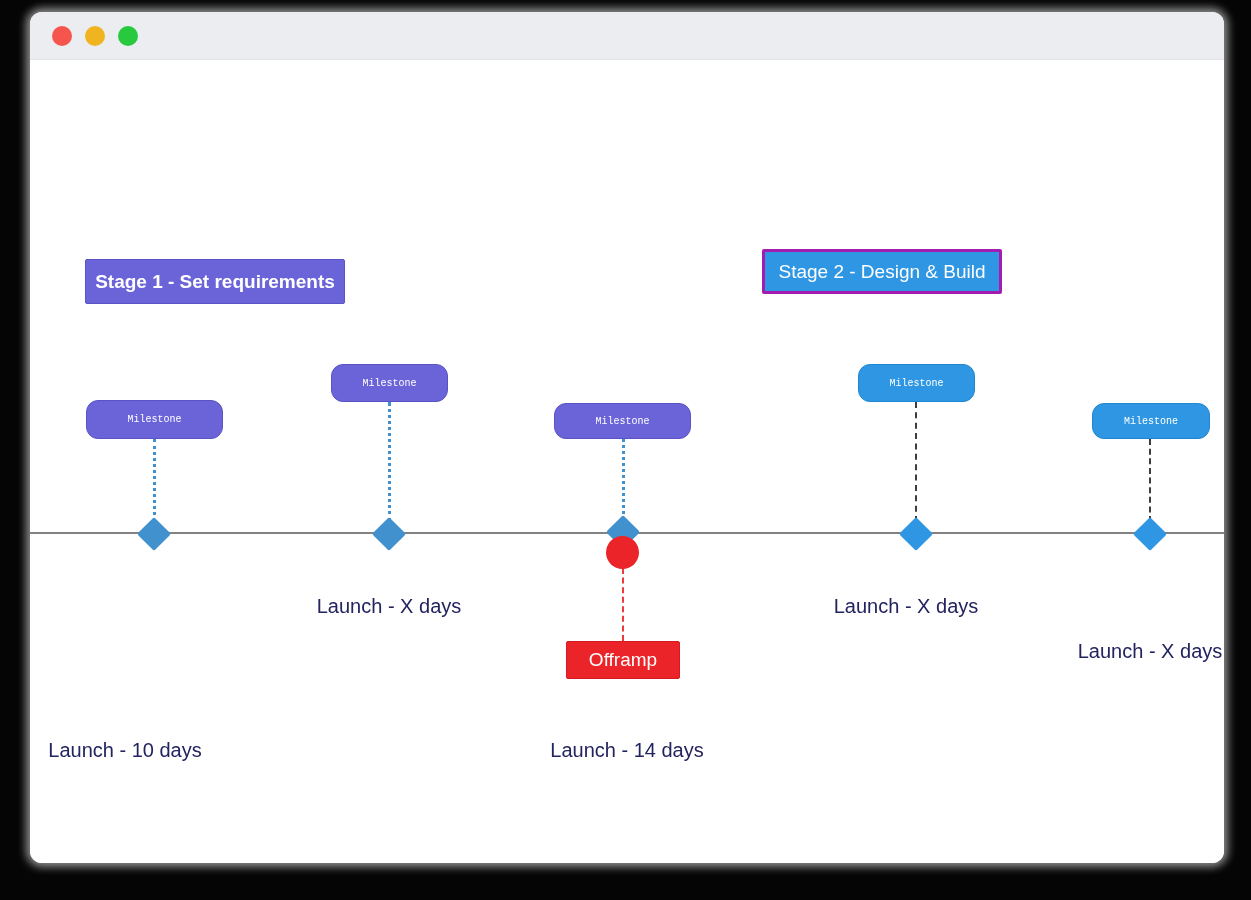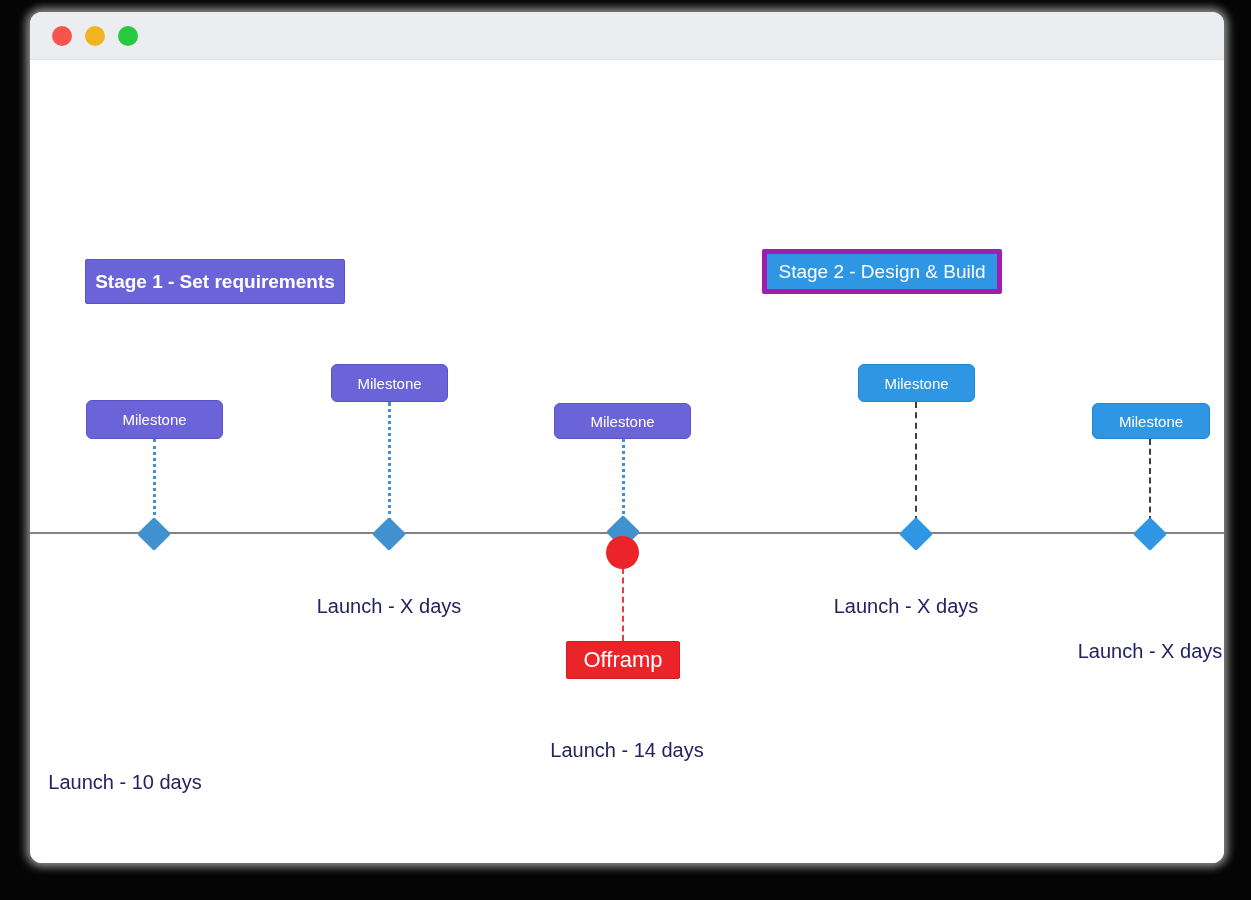--- a/index.html
+++ b/index.html
@@ -33,31 +33,31 @@
   .light.green  { background: var(--traffic_green); }
 
   .canvas { position: relative; width: 100%; height: 803px; background: #fff; }
 
   .stage {
     position: absolute; height: 45px;
     display: flex; align-items: center; justify-content: center;
     color: #fff; font-size: 19px; border-radius: 2px;
   }
   .stage.purple { background: var(--purple); border: 1px solid #5a53c6; }
-  .stage.blue   { background: var(--blue);   border: 5px solid #a21caf; }
+  .stage.blue   { background: var(--blue);   border: 3px solid #a21caf; }
 
   .timeline-line {
     position: absolute; left: 0; top: 472px;
     width: 100%; height: 2px; background: var(--line_gray);
   }
 
   .ms-box {
     position: absolute;
     display: flex; align-items: center; justify-content: center;
-    color: #fff; font-size: 15px; border-radius: 6px;
+    color: #fff; font-size: 10px; border-radius: 12px; font-family: Liberation Mono, monospace;
   }
   .ms-box.purple { background: var(--purple); border: 1px solid #5a53c6; }
   .ms-box.blue   { background: var(--blue);   border: 1px solid #1f86d0; }
 
   .connector { position: absolute; width: 0; }
   .connector.dot-blue  { border-left: 3px dotted var(--marker_blue); }
   .connector.dash-dark { border-left: 2px dashed #3d3d3d; }
   .connector.dash-red  { border-left: 2px dashed #ec3b3b; }
 
   .diamond {
@@ -70,21 +70,21 @@
   .offramp-dot {
     position: absolute; left: 576px; top: 476px;
     width: 33px; height: 33px; border-radius: 50%;
     background: var(--red); z-index: 3;
   }
   .offramp-box {
     position: absolute; left: 536px; top: 581px;
     width: 114px; height: 38px;
     background: var(--red); border: 1px solid #d41b21;
     display: flex; align-items: center; justify-content: center;
-    color: #fff; font-size: 22px; border-radius: 2px;
+    color: #fff; font-size: 19px; border-radius: 2px;
   }
 
   .launch {
     position: absolute; transform: translateX(-50%);
     color: var(--navy); font-size: 20px; font-weight: 400;
     white-space: nowrap;
   }
 </style>
 </head>
 <body>
@@ -120,20 +120,20 @@
     <div class="offramp-box">Offramp</div>
 
     <div class="ms-box blue" style="left:828px; top:304px; width:117px; height:38px;">Milestone</div>
     <div class="connector dash-dark" style="left:885px; top:342px; height:120px;"></div>
     <div class="diamond bright" style="left:874px; top:462px;"></div>
 
     <div class="ms-box blue" style="left:1062px; top:343px; width:118px; height:36px;">Milestone</div>
     <div class="connector dash-dark" style="left:1119px; top:379px; height:83px;"></div>
     <div class="diamond bright" style="left:1108px; top:462px;"></div>
 
-    <div class="launch" style="left:95px; top:711px;">Launch - 10 days</div>
+    <div class="launch" style="left:95px; top:679px;">Launch - 10 days</div>
     <div class="launch" style="left:359px; top:535px;">Launch - X days</div>
     <div class="launch" style="left:597px; top:679px;text-align:right;">Launch - 14 days</div>
     <div class="launch" style="left:876px; top:535px;">Launch - X days</div>
     <div class="launch" style="left:1120px; top:580px;">Launch - X days</div>
 
   </div>
 </div>
 
 </body></html>

